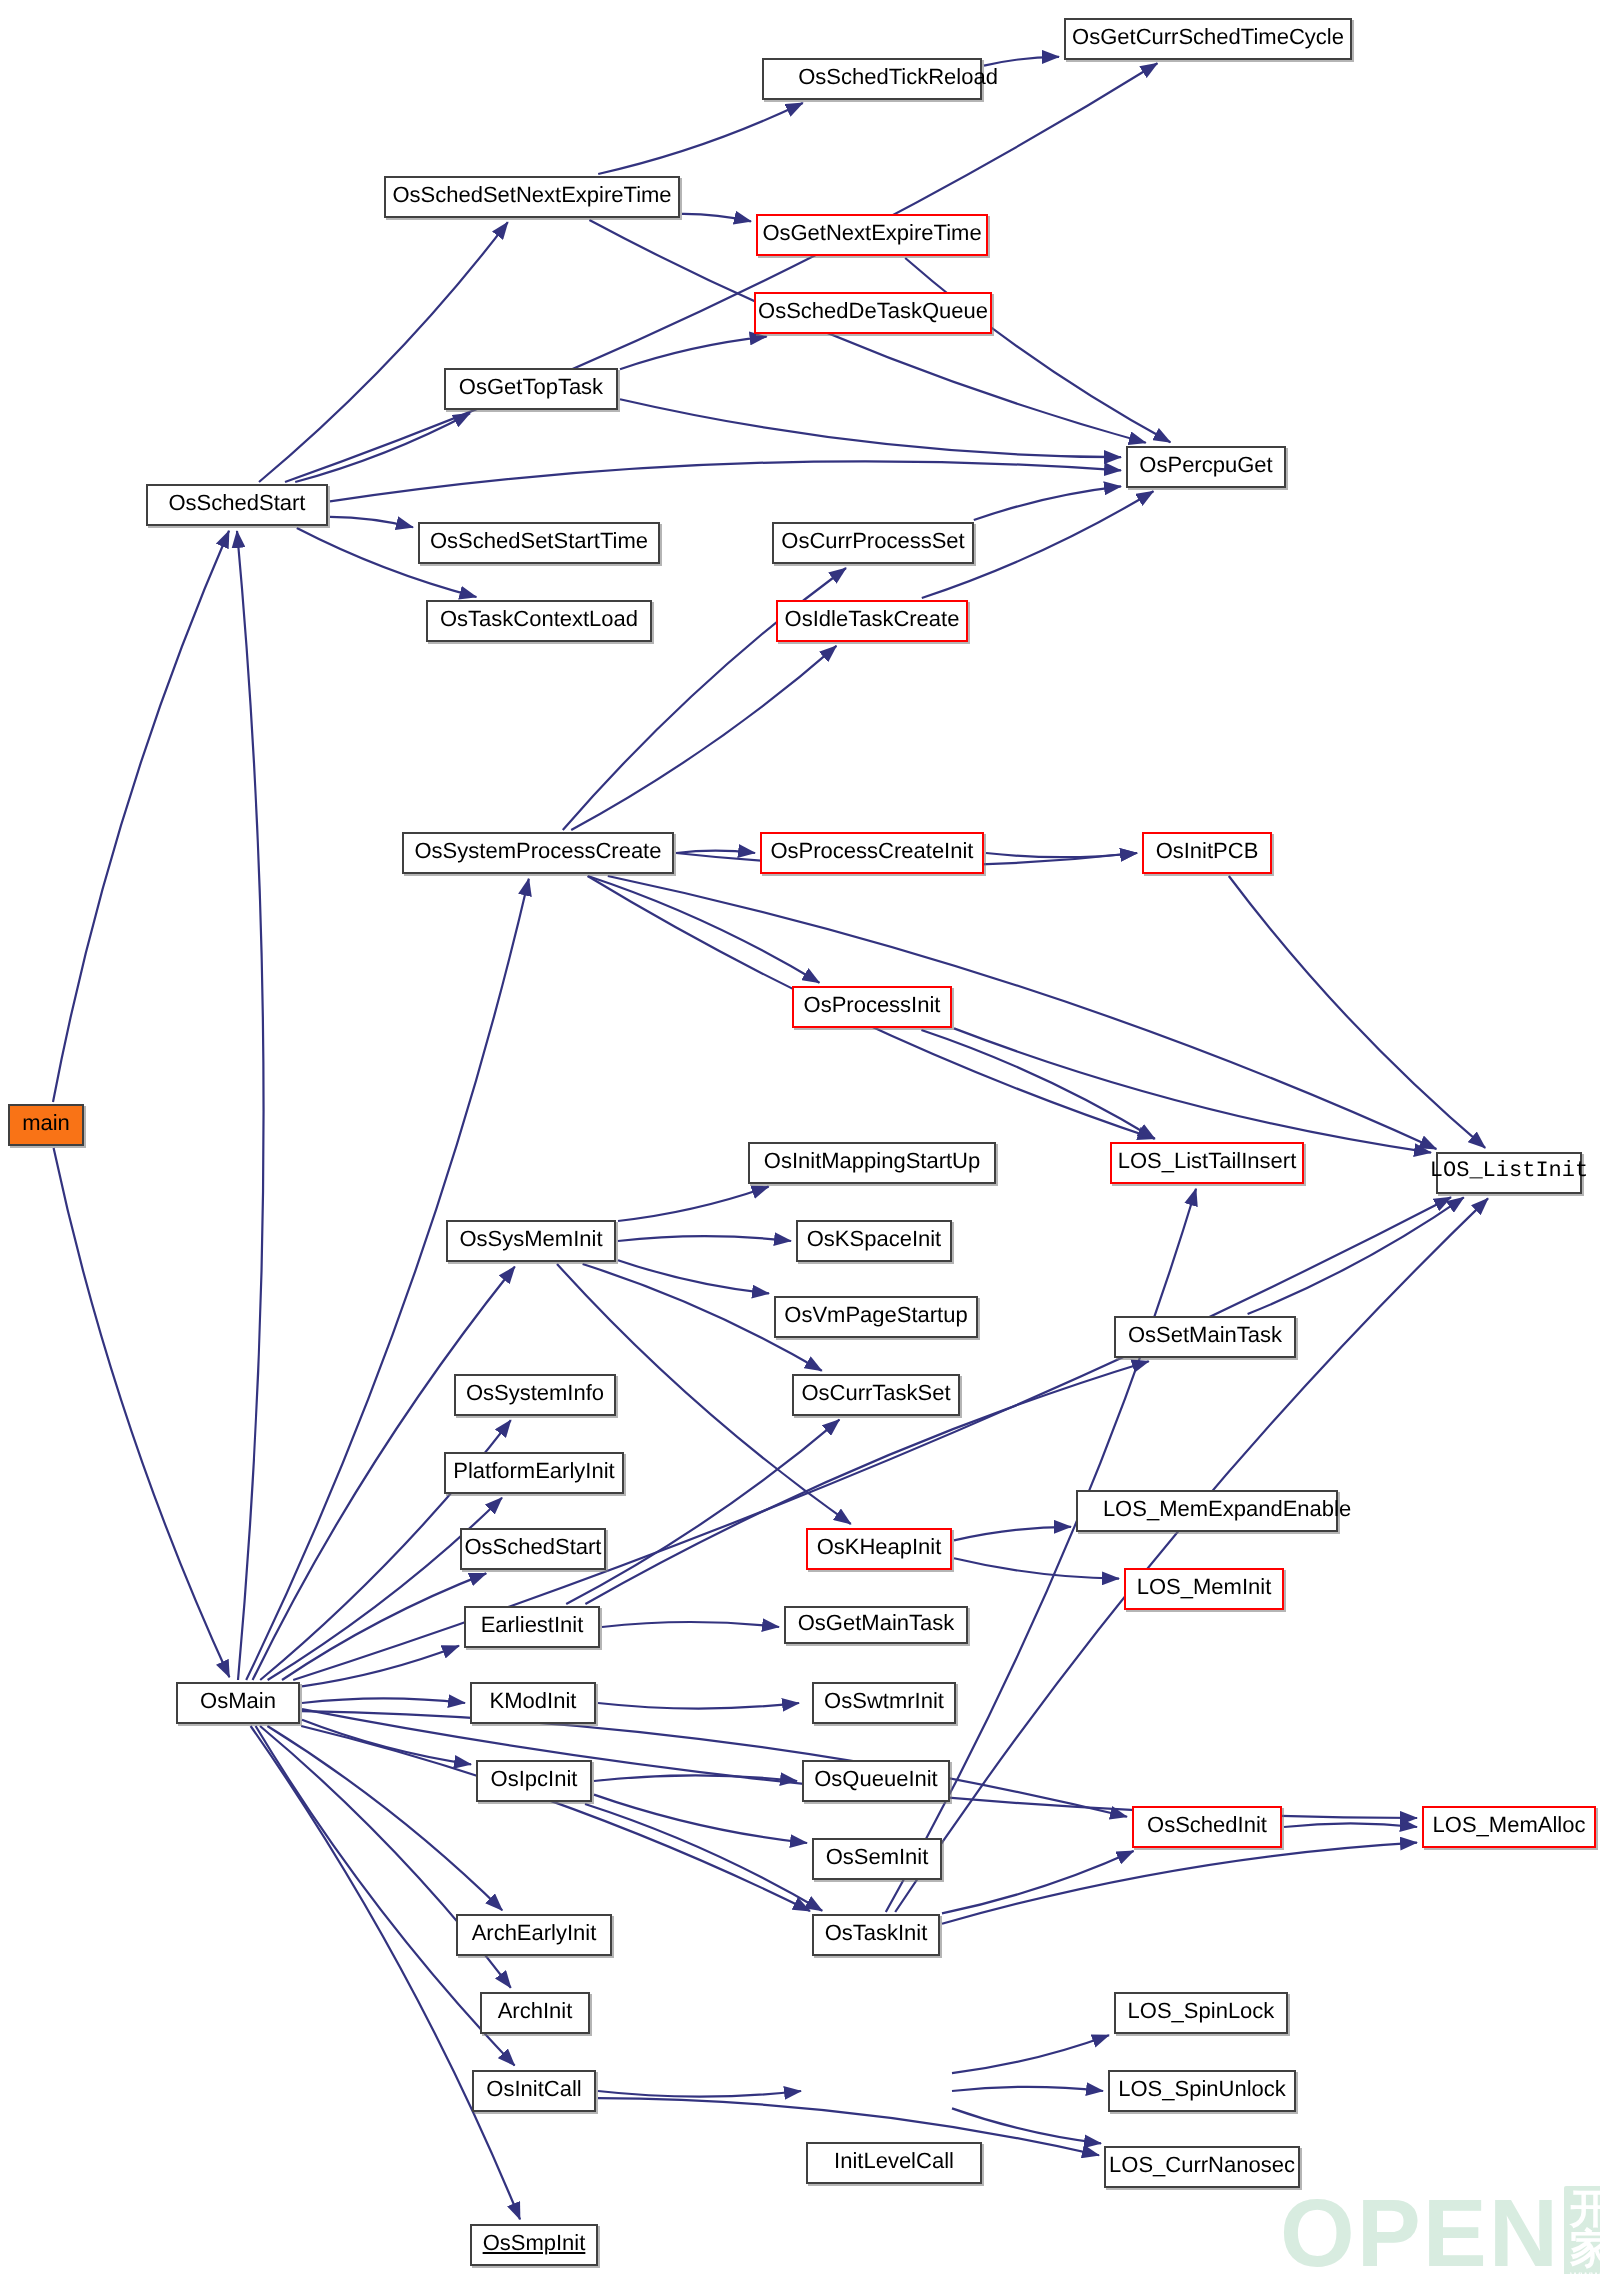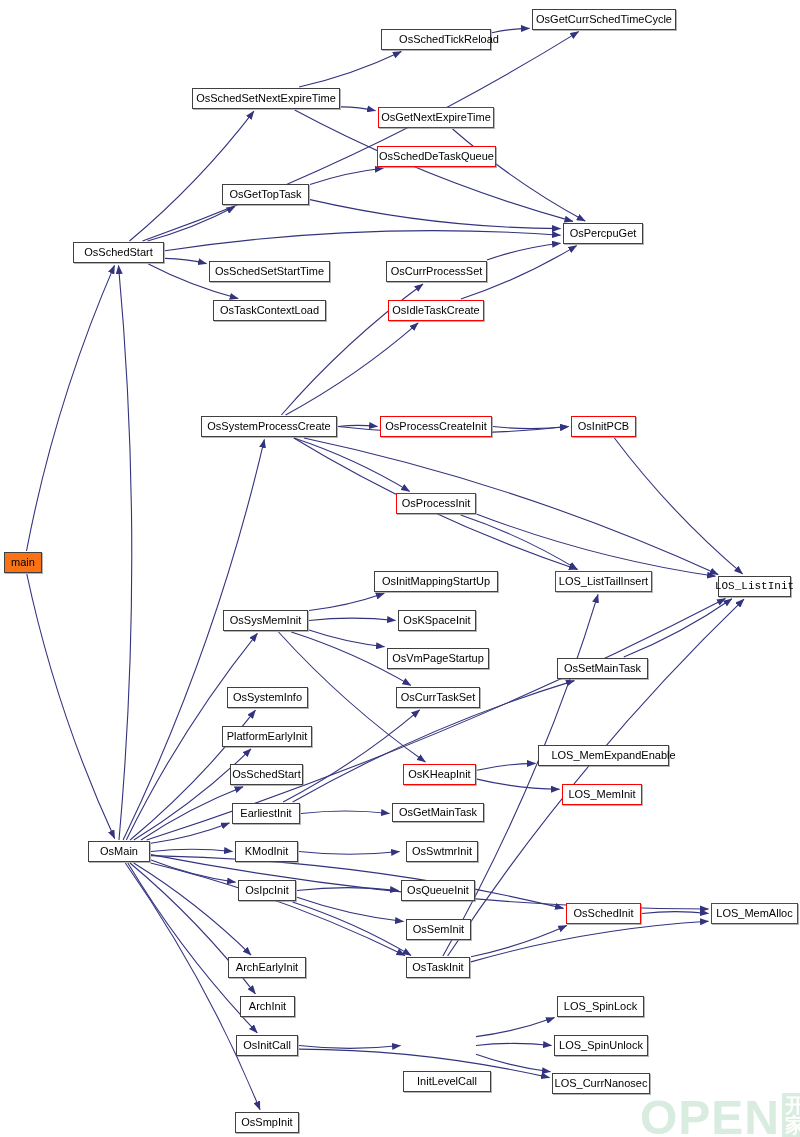--- a/index.html
+++ b/index.html
@@ -209,21 +209,21 @@
       </div>
       <div class="node" style="left: 228px; top: 957px; width: 78px; height: 21px;">
         <span>ArchEarlyInit</span>
       </div>
       <div class="node" style="left: 240px; top: 996px; width: 55px; height: 21px;">
         <span>ArchInit</span>
       </div>
       <div class="node" style="left: 236px; top: 1035px; width: 62px; height: 21px;">
         <span>OsInitCall</span>
       </div>
-      <div class="node" style="left: 235px; top: 1112px; width: 64px; height: 21px;">
+      <div class="node" style="left: 235px; top: 1112px; width: 64px; height: 21px; text-decoration: underline;">
         <span>OsSmpInit</span>
       </div>
       <div class="node" style="left: 381px; top: 29px; width: 110px; height: 21px; padding-left: 26px;">
         <span>OsSchedTickReload</span>
       </div>
       <div class="node red" style="left: 378px; top: 107px; width: 116px; height: 21px;">
         <span>OsGetNextExpireTime</span>
       </div>
       <div class="node red" style="left: 377px; top: 146px; width: 119px; height: 21px;">
         <span>OsSchedDeTaskQueue</span>

